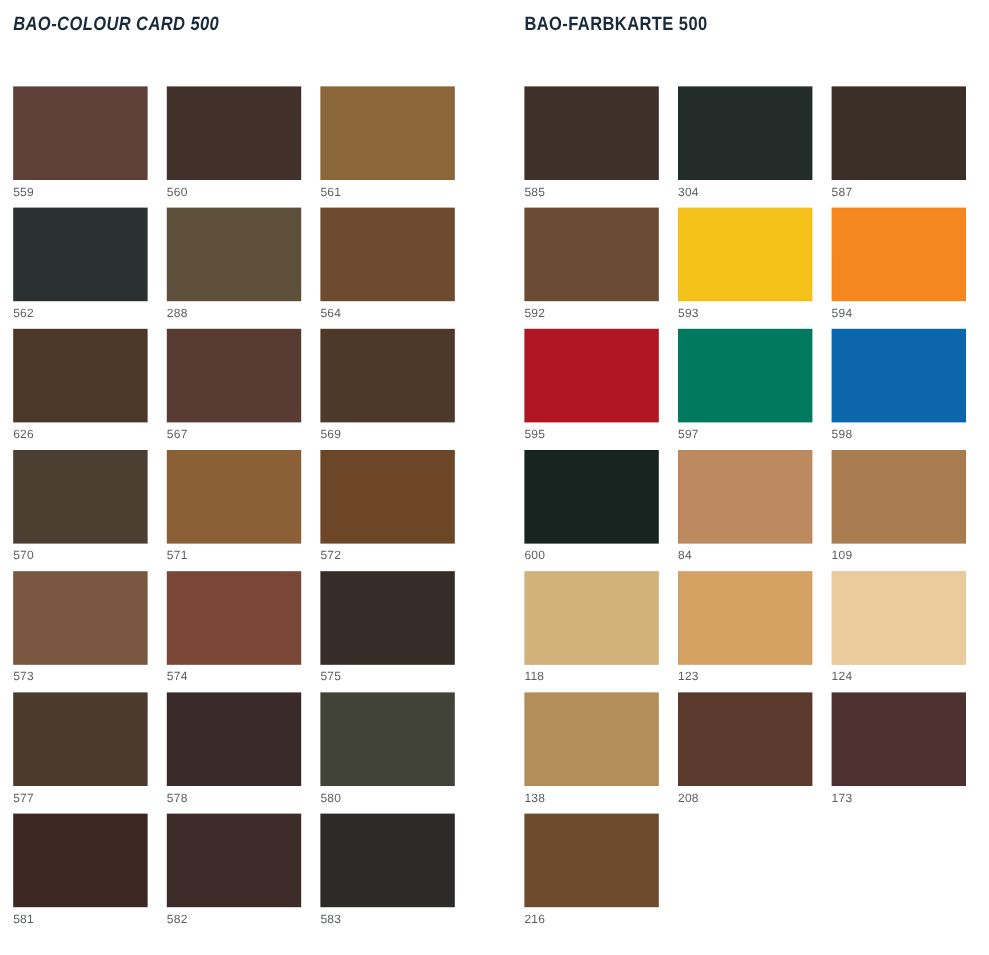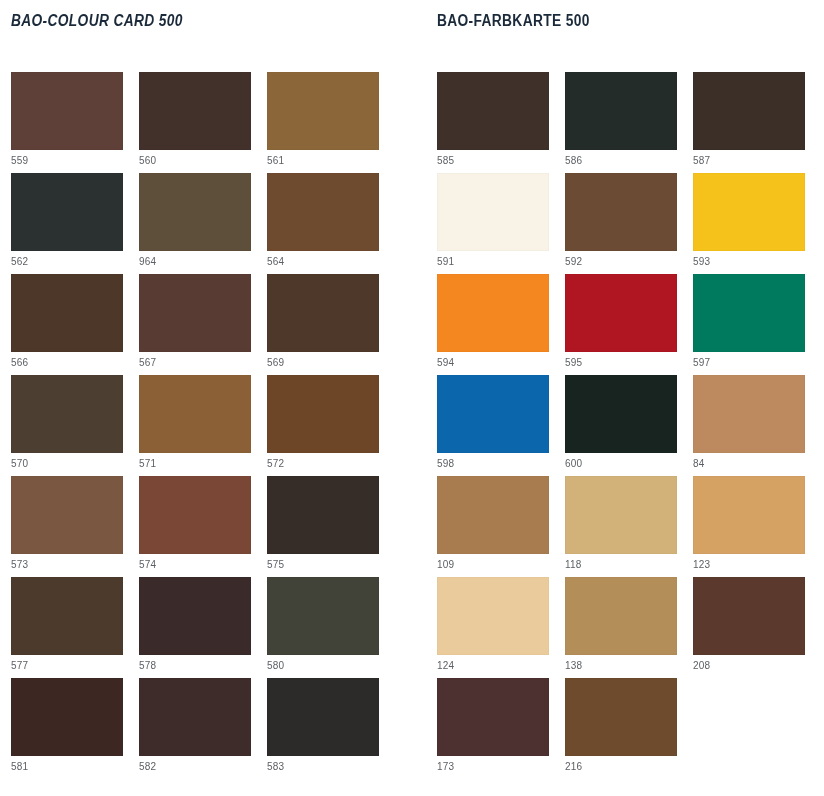--- a/index.html
+++ b/index.html
@@ -112,29 +112,29 @@
         <div class="swatch-cell">
           <span class="swatch-chip" style="background-color: rgb(139, 102, 57);"></span>
           <span class="swatch-label">561</span>
         </div>
         <div class="swatch-cell">
           <span class="swatch-chip" style="background-color: rgb(43, 49, 48);"></span>
           <span class="swatch-label">562</span>
         </div>
         <div class="swatch-cell">
           <span class="swatch-chip" style="background-color: rgb(93, 79, 58);"></span>
-          <span class="swatch-label">964</span>
+          <span class="swatch-label">288</span>
         </div>
         <div class="swatch-cell">
           <span class="swatch-chip" style="background-color: rgb(110, 74, 47);"></span>
           <span class="swatch-label">564</span>
         </div>
         <div class="swatch-cell">
           <span class="swatch-chip" style="background-color: rgb(76, 55, 40);"></span>
-          <span class="swatch-label">566</span>
+          <span class="swatch-label">626</span>
         </div>
         <div class="swatch-cell">
           <span class="swatch-chip" style="background-color: rgb(88, 60, 51);"></span>
           <span class="swatch-label">567</span>
         </div>
         <div class="swatch-cell">
           <span class="swatch-chip" style="background-color: rgb(78, 56, 41);"></span>
           <span class="swatch-label">569</span>
         </div>
         <div class="swatch-cell">
@@ -190,31 +190,27 @@
 
   <section class="panel panel-right">
     <h1 class="card-title is-upright">BAO-FARBKARTE 500</h1>
     <div class="swatch-grid">
         <div class="swatch-cell">
           <span class="swatch-chip" style="background-color: rgb(63, 48, 42);"></span>
           <span class="swatch-label">585</span>
         </div>
         <div class="swatch-cell">
           <span class="swatch-chip" style="background-color: rgb(35, 44, 40);"></span>
-          <span class="swatch-label">586</span>
+          <span class="swatch-label">304</span>
         </div>
         <div class="swatch-cell">
           <span class="swatch-chip" style="background-color: rgb(59, 47, 40);"></span>
           <span class="swatch-label">587</span>
         </div>
         <div class="swatch-cell">
-          <span class="swatch-chip" style="background-color: rgb(248, 243, 230);"></span>
-          <span class="swatch-label">591</span>
-        </div>
-        <div class="swatch-cell">
           <span class="swatch-chip" style="background-color: rgb(107, 75, 51);"></span>
           <span class="swatch-label">592</span>
         </div>
         <div class="swatch-cell">
           <span class="swatch-chip" style="background-color: rgb(245, 194, 27);"></span>
           <span class="swatch-label">593</span>
         </div>
         <div class="swatch-cell">
           <span class="swatch-chip" style="background-color: rgb(244, 135, 31);"></span>
           <span class="swatch-label">594</span>

